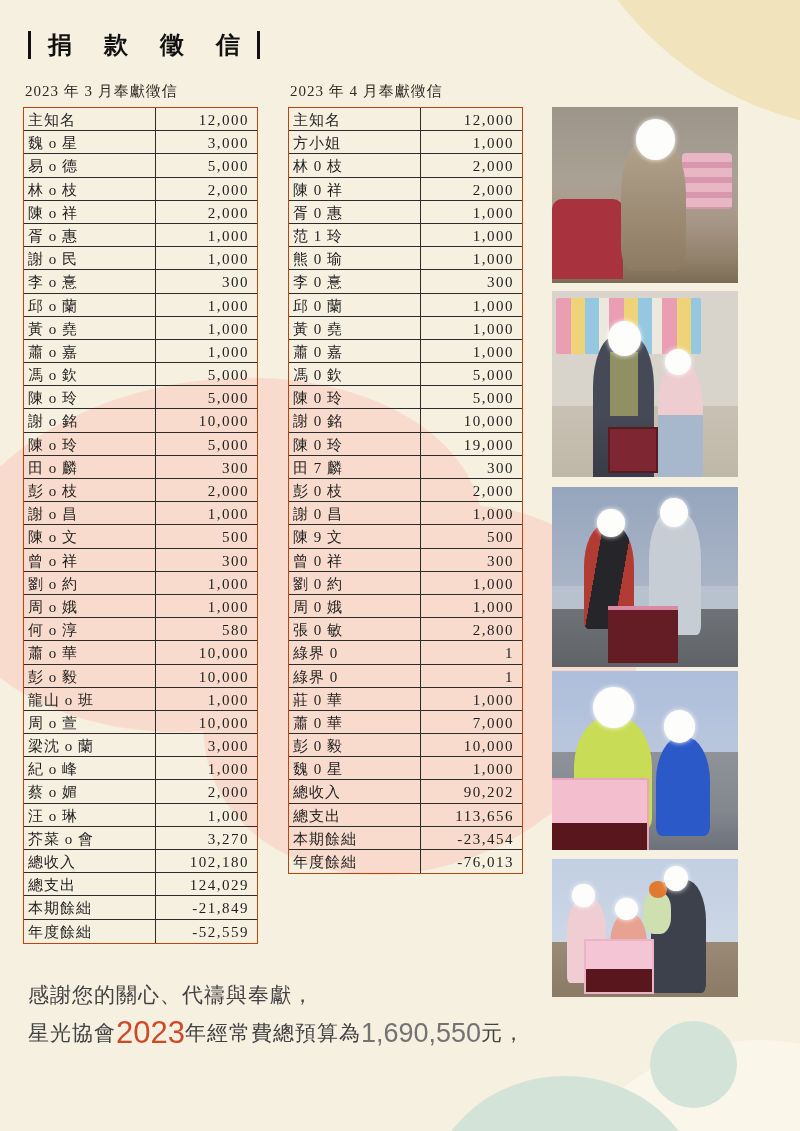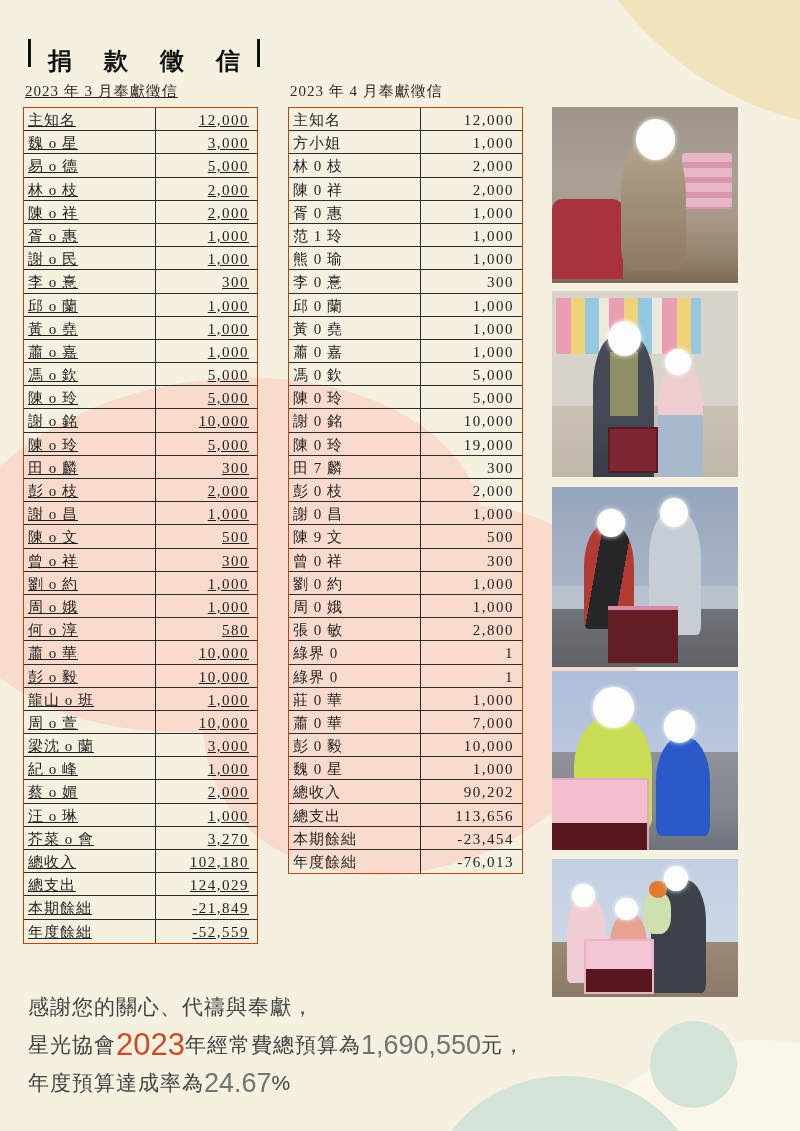--- a/index.html
+++ b/index.html
@@ -15,25 +15,25 @@
   .blob-pink-a{left:-55px;top:380px;width:540px;height:350px;background:#f9dbcd;transform:rotate(-8deg);}
   .blob-pink-b{left:195px;top:515px;width:450px;height:350px;background:#f9dbcd;transform:rotate(-25deg);}
   .blob-pale{left:540px;top:1040px;width:440px;height:440px;background:#faf6ea;}
   .blob-teal-sm{left:650px;top:1021px;width:87px;height:87px;background:#d3e3d8;}
   .blob-teal-lg{left:430px;top:1076px;width:270px;height:240px;background:#d3e3d8;}
   
   .title-wrap{position:absolute;left:28px;top:30px;display:flex;align-items:center;z-index:2;}
   .title-bar{width:3px;height:28px;background:#111;}
   .page-title{
     font-size:24px;font-weight:bold;letter-spacing:13px;color:#111;
-    margin:16px 4px 0 17px;line-height:30px;
+    margin:0 4px 0 17px;line-height:30px;
   }
   
   .table-col{position:absolute;top:82px;width:235px;z-index:2;}
-  .col-march{left:23px;text-decoration:underline;}
+  .col-march{left:23px;}
   .col-april{left:288px;}
   .table-caption{font-size:15px;color:#2e2a24;letter-spacing:1px;margin:0 0 7px 2px;line-height:18px;}
   .donation-table{border:1px solid #c2410c;}
   .t-row{display:flex;height:23.2px;box-sizing:border-box;border-bottom:1px solid #2c2c2c;}
   .t-row:last-child{border-bottom:none;}
   .t-name{
     width:132px;box-sizing:border-box;border-right:1px solid #2c2c2c;
     padding:2px 3px 0 4px;font-size:15px;line-height:20px;letter-spacing:1px;
     white-space:nowrap;overflow:hidden;
   }
@@ -83,21 +83,21 @@
   .ph5 .baby{left:49%;top:24%;width:15%;height:30%;background:#cfe0b0;border-radius:40%;}
   .ph5 .hat{left:52%;top:16%;width:10%;height:12%;background:#e07a30;border-radius:50%;}
   .ph5 .bag{left:17%;top:58%;width:38%;height:40%;background:linear-gradient(180deg,#f4c5d5 0 55%,#5a161d 55% 100%);border:2px solid #eab3c6;box-sizing:border-box;}
   .ph5 .face-a{left:11%;top:18%;width:12%;height:17%;}
   .ph5 .face-b{left:34%;top:28%;width:12%;height:16%;}
   .ph5 .face-c{left:60%;top:5%;width:13%;height:18%;}
   
   .footer{
     position:absolute;left:28px;top:976px;width:680px;z-index:2;
     font-family:"Liberation Sans","DejaVu Sans",sans-serif;
-    font-size:21px;color:#424242;letter-spacing:1px;margin-top:12px;
+    font-size:21px;color:#424242;letter-spacing:1px;
   }
   .f-line{line-height:38px;height:38px;white-space:nowrap;}
   .accent{color:#737373;font-size:27px;letter-spacing:0;line-height:1;vertical-align:-2px;}
   .accent-xl{color:#cc4a26;font-size:31px;letter-spacing:0;line-height:1;vertical-align:-3px;}
 </style>
 </head>
 <body>
 
 <div class="blob blob-tan"></div>
 <div class="blob blob-pink-a"></div>
@@ -439,14 +439,13 @@
     <div class="shape bag"></div>
     <div class="face face-a"></div>
     <div class="face face-b"></div>
     <div class="face face-c"></div>
   </div>
 </div>
 
 <div class="footer">
     <div class="f-line"><span>感謝您的關心、代禱與奉獻，</span></div>
     <div class="f-line"><span>星光協會</span><span class="accent-xl">2023</span><span>年經常費總預算為</span><span class="accent">1,690,550</span><span>元，</span></div>
-    <div class="f-line"><span>年度預算達成率為</span><span class="accent">24.67</span><span>%</span></div>
   </div>
 
 </body></html>

